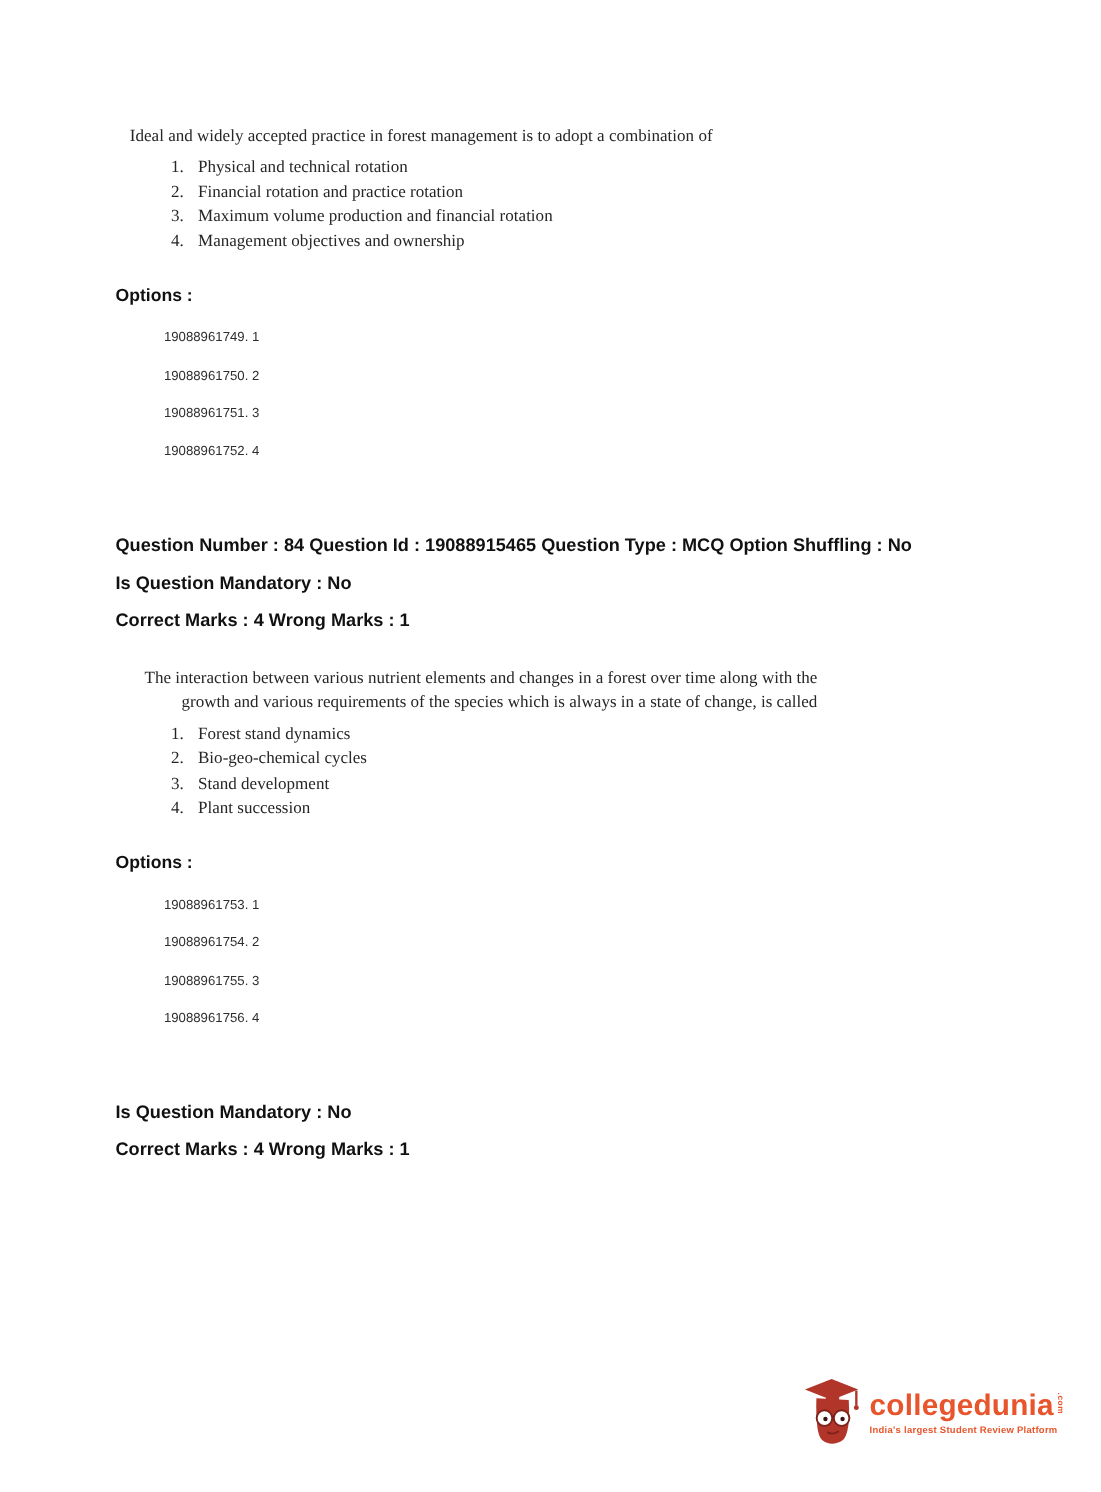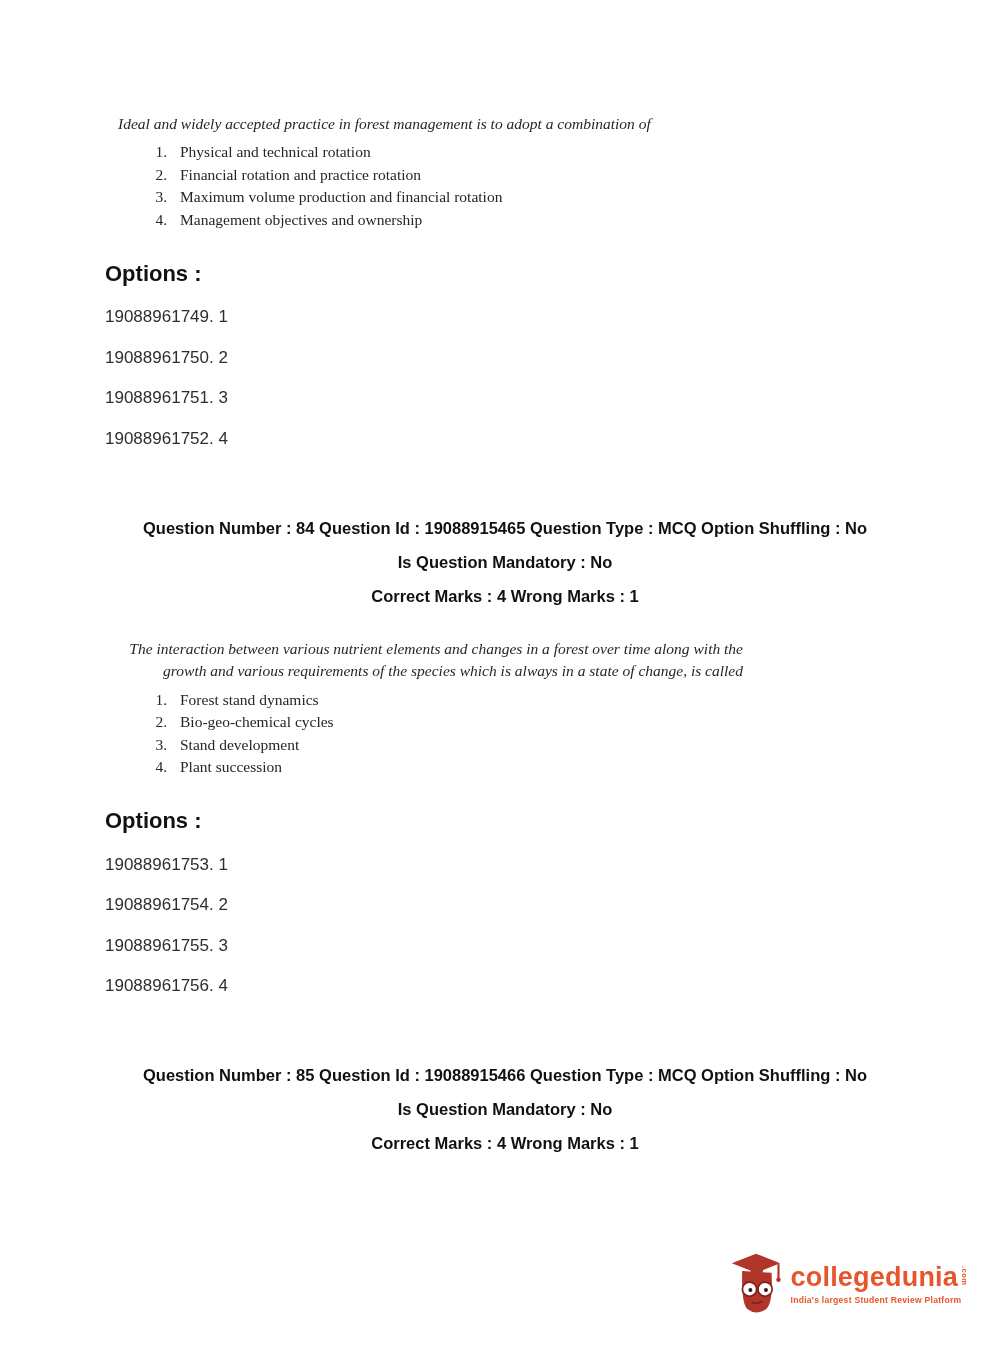--- a/index.html
+++ b/index.html
@@ -15,44 +15,44 @@
   .content { padding: 113px 90px 0 105px; }
 
   
   .q-text {
     font-family: "Liberation Serif", serif;
     font-size: 15.5px;
     line-height: 1.45;
     color: #262626;
     margin-left: 13px;
     max-width: 625px;
-    font-style: italic;
   }
   ol.choices {
     font-family: "Liberation Serif", serif;
     font-size: 15.5px;
     color: #262626;
     margin: 8px 0 0 66px;
     list-style: decimal;
   }
   ol.choices li { margin-bottom: 4.5px; padding-left: 9px; }
 
   .options-label {
     font-weight: bold;
-    font-size: 22px;
+    font-size: 16px;
     color: #111;
     margin-top: 32px;
   }
   .opt-line {
-    font-size: 17px;
+    font-size: 12px;
     color: #2e2e2e;
     margin-top: 20.5px;
+    margin-left: 44px;
   }
 
-  .q-header { margin-top: 70px; text-align: center; }
+  .q-header { margin-top: 70px; }
   .q-header .hline {
     font-weight: bold;
     font-size: 16.5px;
     color: #111;
     margin-bottom: 15px;
     max-width: 800px;
   }
   .q-header .hline:last-child { margin-bottom: 0; }
 
   .sec-gap-text { margin-top: 32px; text-align: right; }
@@ -128,21 +128,20 @@
     <li>Plant succession</li>
   </ol>
 
   <div class="options-label">Options :</div>
   <div class="opt-line">19088961753. 1</div>
   <div class="opt-line">19088961754. 2</div>
   <div class="opt-line">19088961755. 3</div>
   <div class="opt-line">19088961756. 4</div>
 
   <div class="q-header">
-    <div class="hline">Question Number : 85 Question Id : 19088915466 Question Type : MCQ Option Shuffling : No</div>
     <div class="hline">Is Question Mandatory : No</div>
     <div class="hline">Correct Marks : 4 Wrong Marks : 1</div>
   </div>
 
 </div>
 
 <div class="footer-logo">
   <svg class="mascot" viewBox="0 0 60 74" xmlns="http://www.w3.org/2000/svg">
 
     <path d="M14 22 Q13 60 20 66 Q30 74 42 66 Q50 58 48 24 Z" fill="#b2352a"></path>

